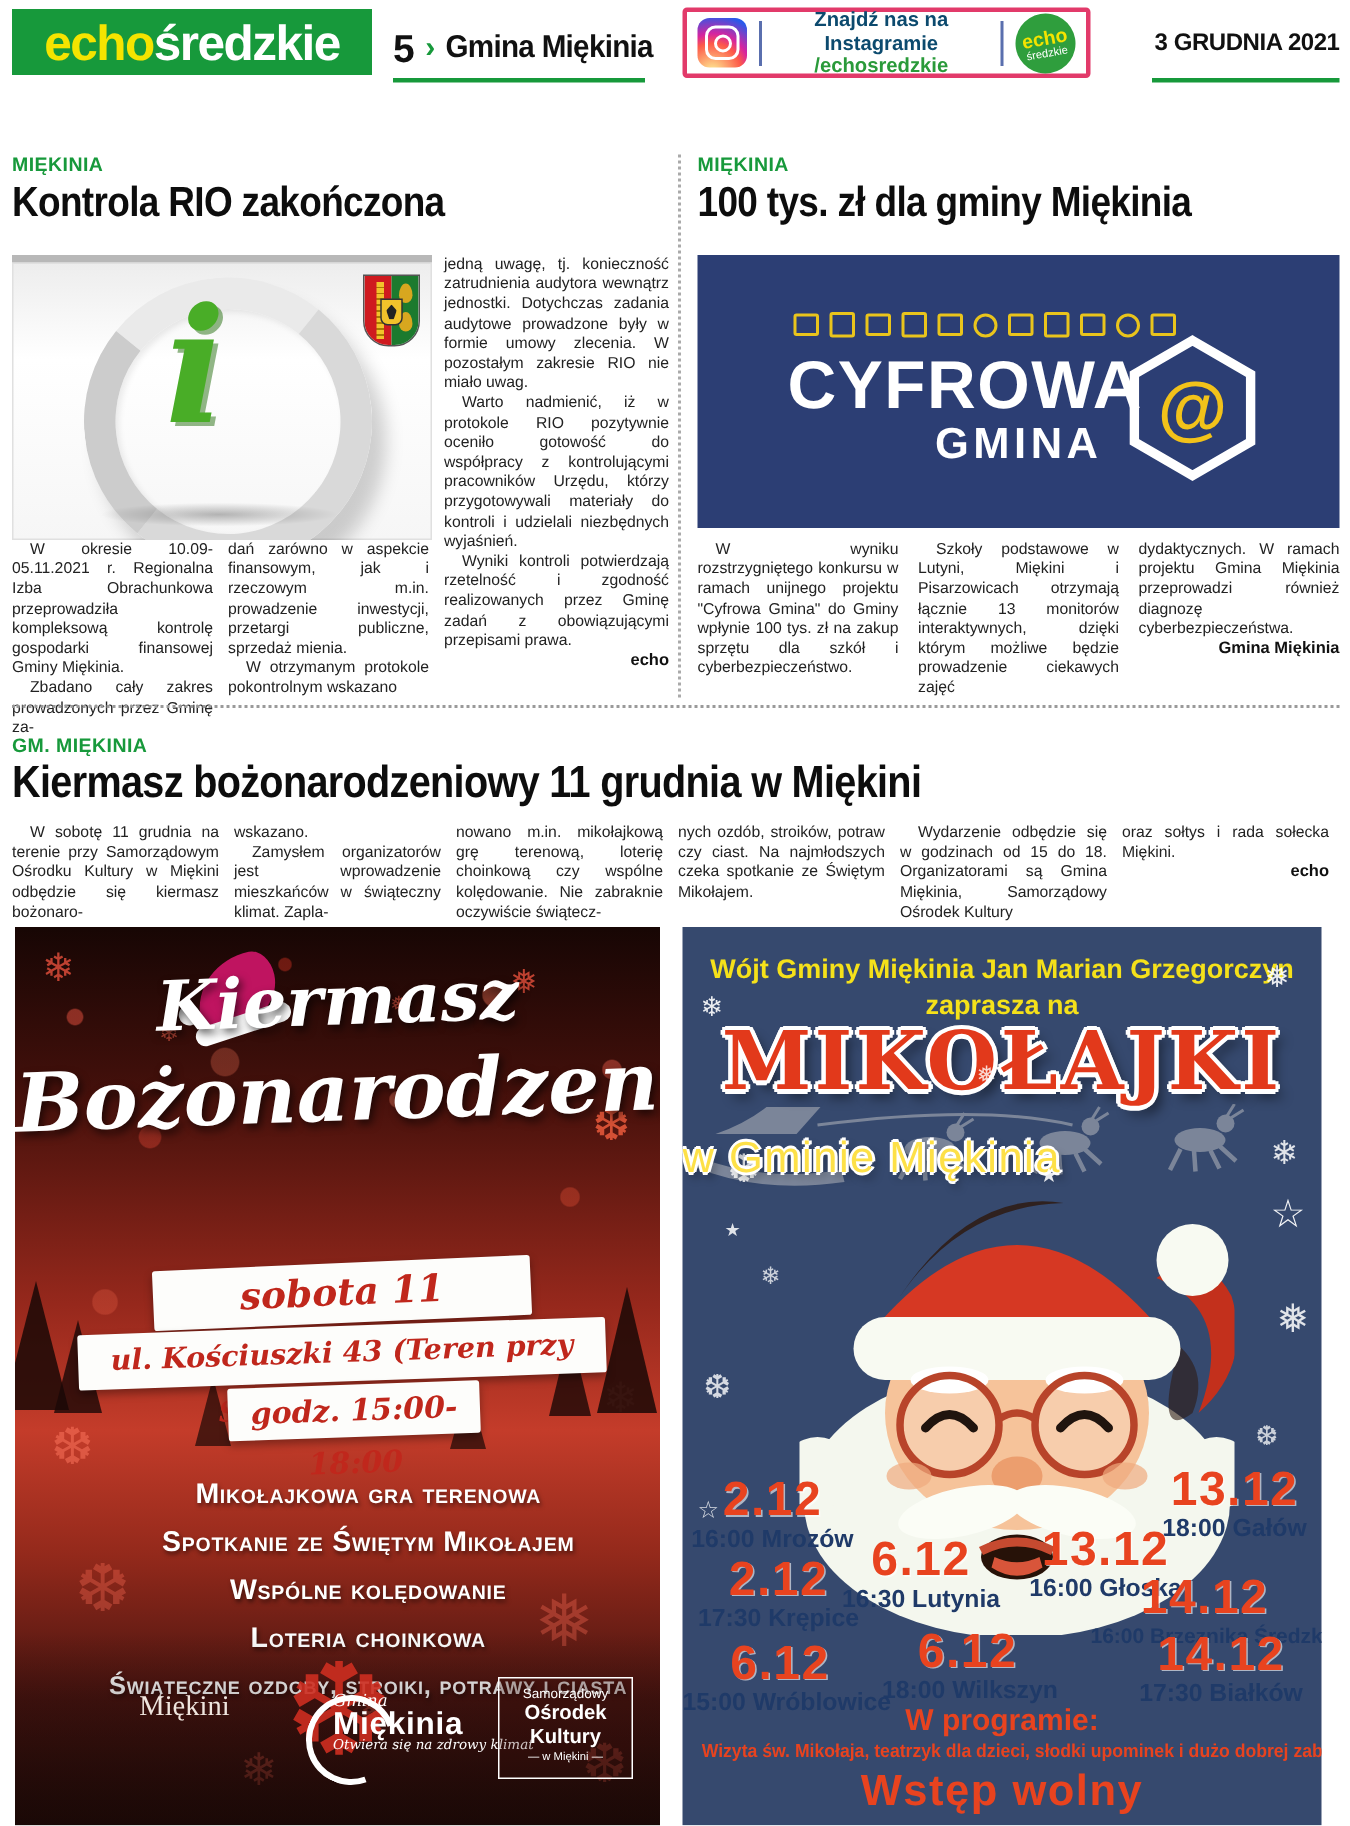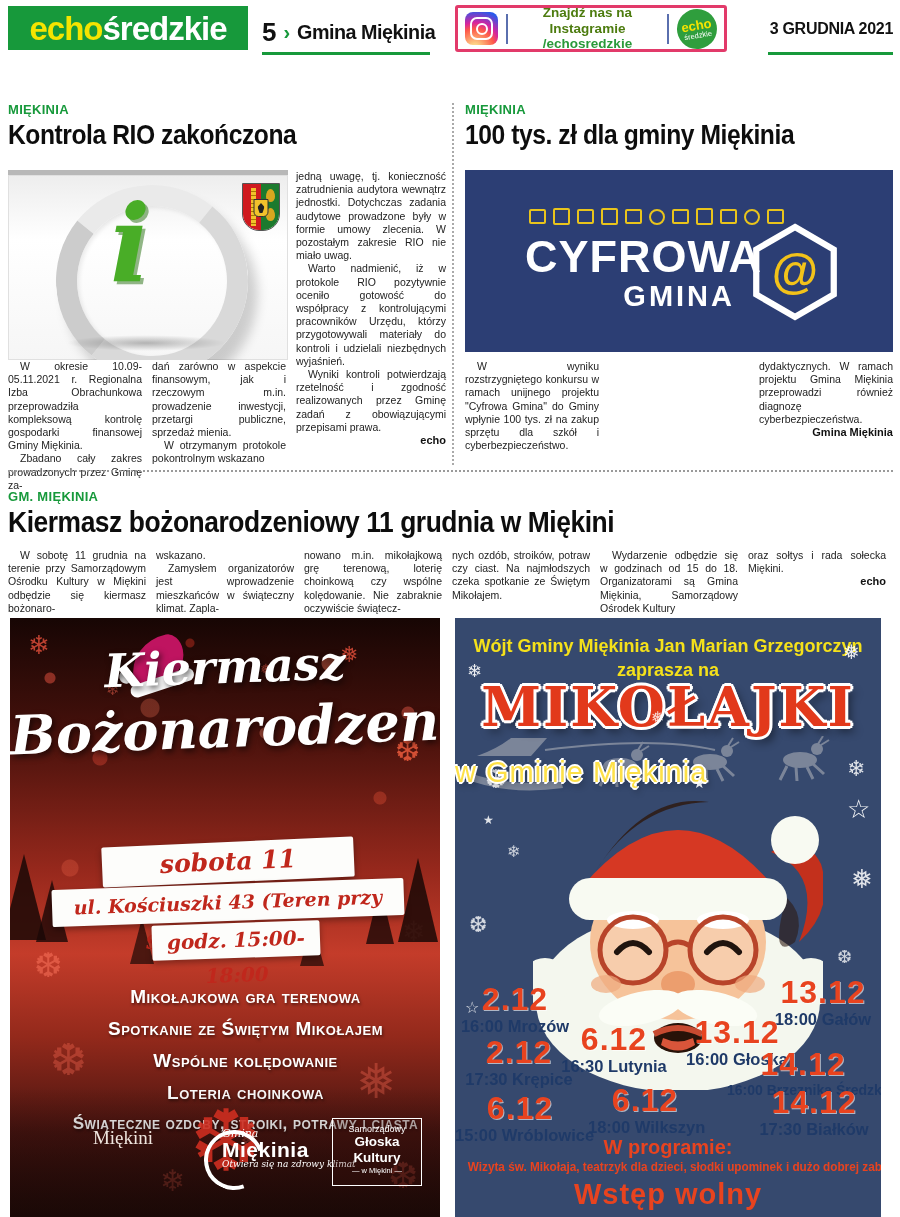--- a/index.html
+++ b/index.html
@@ -19,21 +19,21 @@
   .pr-sec{font-size:21px;font-weight:bold;letter-spacing:-0.5px;transform:scaleX(.94);transform-origin:left center;white-space:nowrap;}
   .grule{background:#17993b;height:3px;}
   .insta{left:455px;top:5px;width:272px;height:47px;border:3px solid #e23a6a;border-radius:3px;
          display:flex;align-items:center;gap:8px;padding:0 7px;box-sizing:border-box;background:#fff;}
   .ig{width:33px;height:33px;border-radius:8px;flex:0 0 auto;position:relative;
       background:radial-gradient(circle at 30% 110%,#fdf497 0%,#fd5949 45%,#d6249f 60%,#285AEB 90%);}
   .ig::before{content:"";position:absolute;inset:5px;border:2.5px solid #fff;border-radius:7px;}
   .ig::after{content:"";position:absolute;left:11px;top:11px;width:8px;height:8px;border:2.5px solid #fff;border-radius:50%;}
   .ivd{width:2px;height:30px;background:#5a6fae;flex:0 0 auto;}
   .itx{flex:1;text-align:center;line-height:1.15;}
-  .itx .l1{color:#4d7c0f;font-weight:bold;font-size:13.5px;}
+  .itx .l1{color:#0c4a6e;font-weight:bold;font-size:13.5px;}
   .itx .l2{color:#2a9a3a;font-weight:bold;font-size:13.5px;}
   .badge{width:40px;height:40px;border-radius:50%;background:#2f9e3d;flex:0 0 auto;display:flex;
          flex-direction:column;align-items:center;justify-content:center;transform:rotate(-10deg);line-height:1;}
   .badge .b1{color:#f5e400;font-weight:bold;font-size:13px;}
   .badge .b2{color:#fff;font-size:7.5px;}
   .hdate{left:762px;top:20px;width:131px;text-align:right;font-size:16px;font-weight:bold;color:#111;letter-spacing:-0.3px;}
 
   
   .kicker{font-size:13px;font-weight:bold;color:#17993b;letter-spacing:.3px;}
   .headline{font-size:28px;font-weight:bold;color:#0d0d0d;letter-spacing:-0.5px;white-space:nowrap;
@@ -240,20 +240,23 @@
       <svg width="88" height="100" viewBox="0 0 70 80">
         <path d="M35 4 L66 22 V58 L35 76 L4 58 V22 Z" fill="none" stroke="#ffffff" stroke-width="5"></path>
         <text x="35" y="53" text-anchor="middle" font-size="38" font-weight="bold" fill="#f2c21a">@</text>
       </svg>
     </div>
   </div>
 
   <div class="abs bodycol" style="left:465px;top:360px;width:134px;height:106px;">
     <p>W wyniku rozstrzygniętego konkursu w ramach unijnego projektu "Cyfrowa Gmina" do Gminy wpłynie 100 tys. zł na zakup sprzętu dla szkół i cyberbezpieczeństwo.</p>
   </div>
+  <div class="abs bodycol" style="left:612px;top:360px;width:134px;height:106px;">
+    <p>Szkoły podstawowe w Lutyni, Miękini i Pisarzowicach otrzymają łącznie 13 monitorów interaktywnych, dzięki którym możliwe będzie prowadzenie ciekawych zajęć</p>
+  </div>
   <div class="abs bodycol" style="left:759px;top:360px;width:134px;height:106px;">
     <p class="cont">dydaktycznych. W ramach projektu Gmina Miękinia przeprowadzi również diagnozę cyberbezpieczeństwa.</p>
     <p class="sig cont">Gmina Miękinia</p>
   </div>
 
   <div class="abs dotrule" style="left:8px;top:470px;width:885px;"></div>
 
   <div class="abs kicker" style="left:8px;top:489px;text-align:center;">GM. MIĘKINIA</div>
   <div class="abs headline" style="left:8px;top:505px;font-size:30px;">Kiermasz bożonarodzeniowy 11 grudnia w Miękini</div>
 
@@ -332,21 +335,21 @@
       <span class="garc"></span>
       <div class="gtx">
         <div class="g1">Gmina</div>
         <div class="g2">Miękinia</div>
         <div class="g3">Otwiera się na zdrowy klimat</div>
       </div>
     </div>
 
     <div class="sok">
       <div class="s1">Samorządowy</div>
-      <div class="s2">Głoska</div>
+      <div class="s2">Ośrodek</div>
       <div class="s3">Kultury</div>
       <div class="s4">— w Miękini —</div>
     </div>
   </div>
 
   <div class="abs posterR">
 
     <span class="sf" style="left:12px;top:44px;font-size:18px;color:rgba(255,255,255,.9);z-index:3;">❄</span>
     <span class="sf" style="left:388px;top:24px;font-size:20px;color:rgba(255,255,255,.9);z-index:3;">❅</span>
     <span class="sf" style="left:30px;top:148px;font-size:26px;color:rgba(255,255,255,.85);z-index:3;">❆</span>

